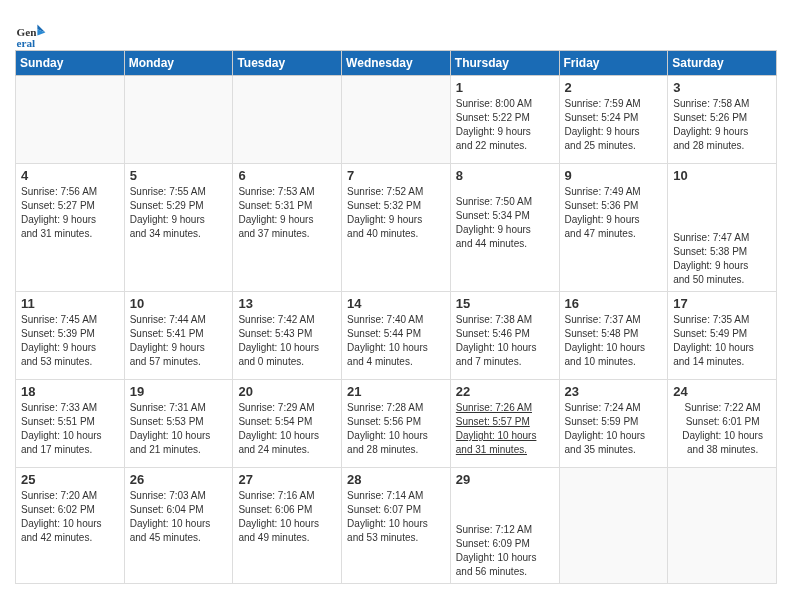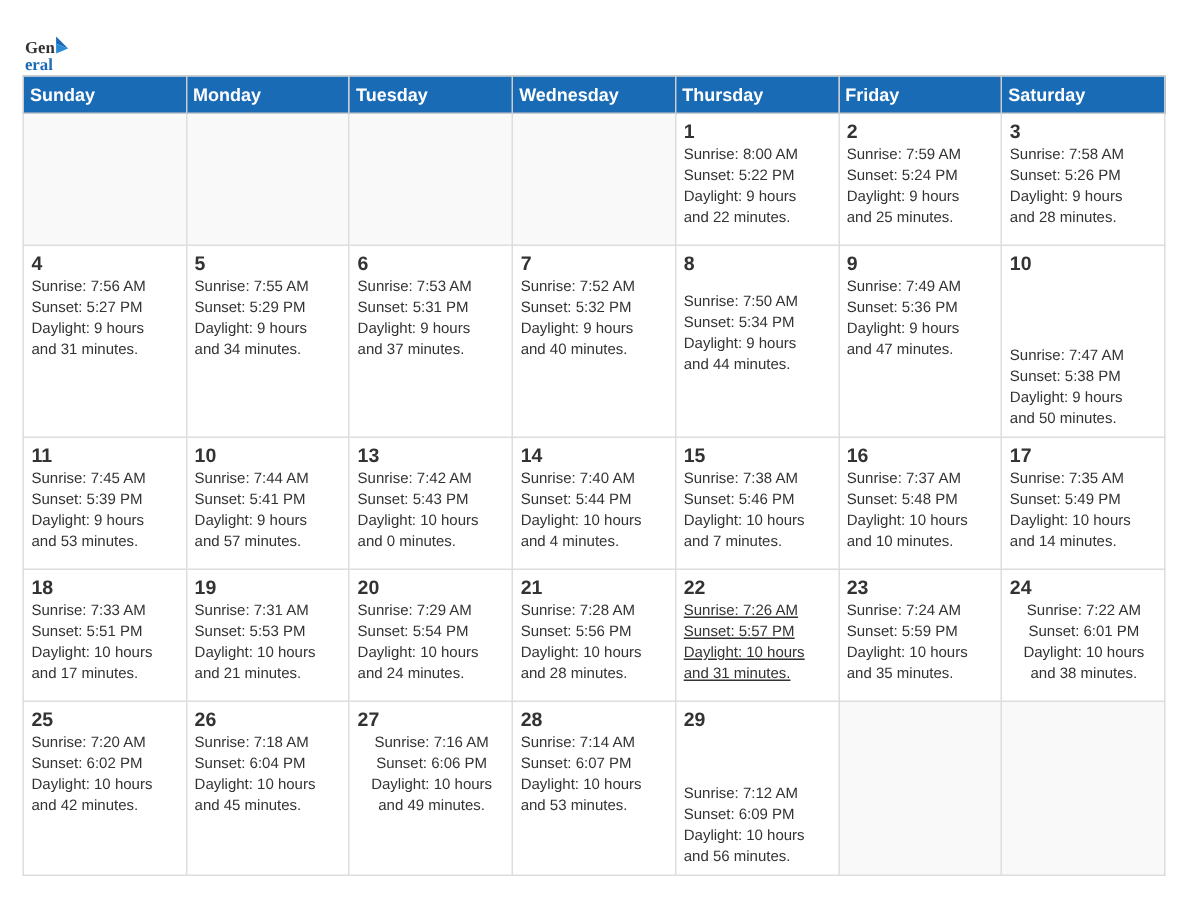--- a/index.html
+++ b/index.html
@@ -305,28 +305,28 @@
       <tr>
         <td>
           <span class="day-num">25</span>
           <div class="day-info" style="white-space: pre-line;">Sunrise: 7:20 AM
 Sunset: 6:02 PM
 Daylight: 10 hours
 and 42 minutes.</div>
         </td>
         <td>
           <span class="day-num">26</span>
-          <div class="day-info" style="white-space: pre-line;">Sunrise: 7:18 AM
+          <div class="day-info" style="white-space: pre-line;">Sunrise: 7:03 AM
 Sunset: 6:04 PM
 Daylight: 10 hours
 and 45 minutes.</div>
         </td>
         <td>
           <span class="day-num">27</span>
-          <div class="day-info" style="white-space: pre-line; text-align: center;">Sunrise: 7:16 AM
+          <div class="day-info" style="white-space: pre-line;">Sunrise: 7:16 AM
 Sunset: 6:06 PM
 Daylight: 10 hours
 and 49 minutes.</div>
         </td>
         <td>
           <span class="day-num">28</span>
           <div class="day-info" style="white-space: pre-line;">Sunrise: 7:14 AM
 Sunset: 6:07 PM
 Daylight: 10 hours
 and 53 minutes.</div>

